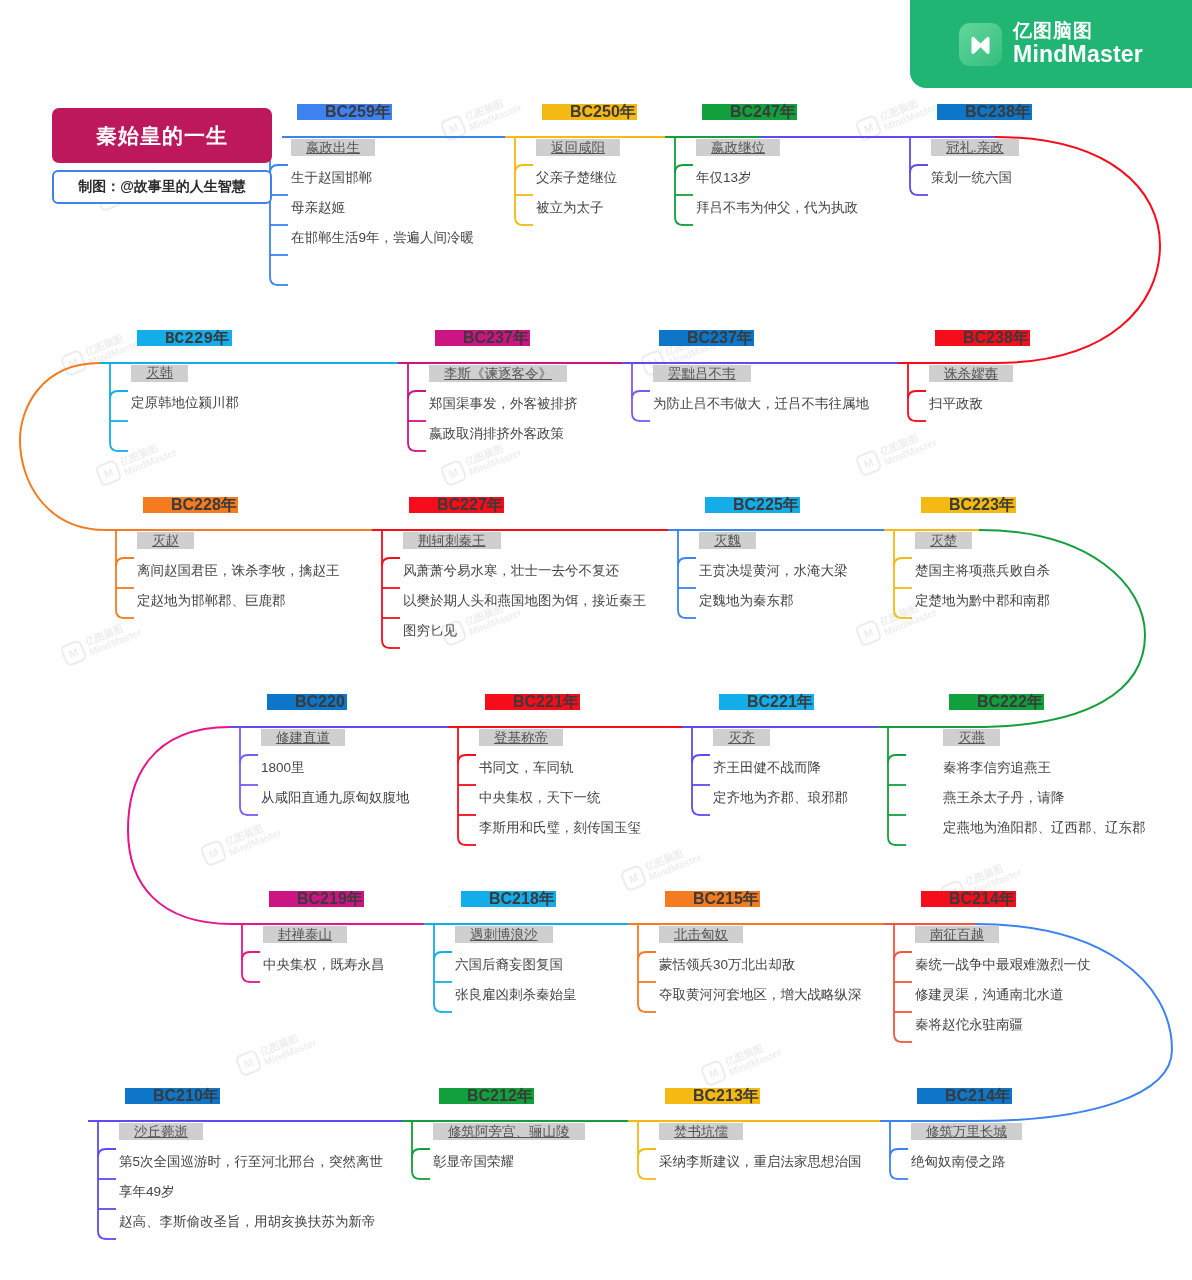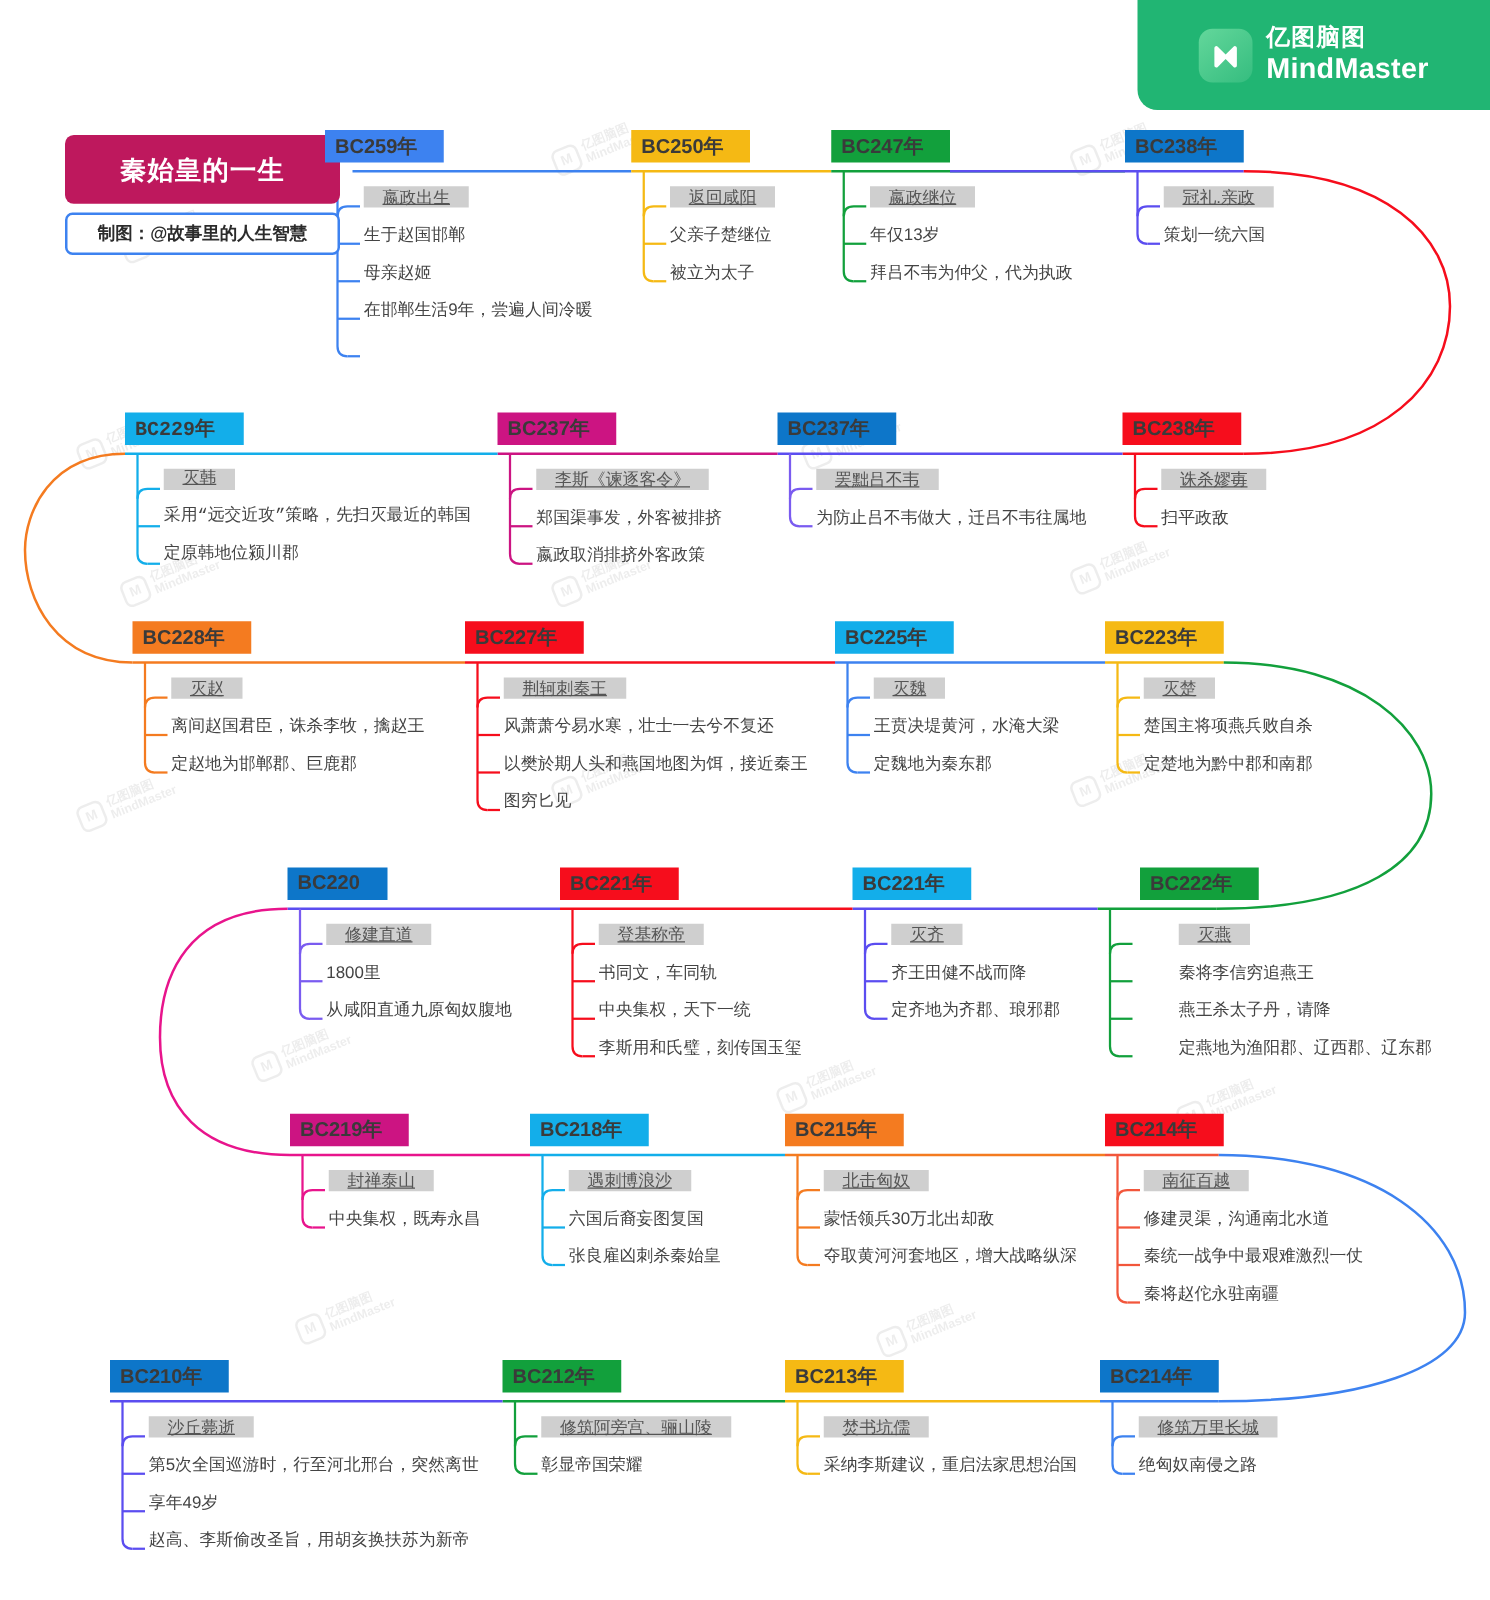--- a/index.html
+++ b/index.html
@@ -37,22 +37,22 @@
   }
   #root-sub{
     margin-top:7px; height:34px; border:2px solid #3d82f0; border-radius:6px;
     background:#fff; display:flex;align-items:center;justify-content:center;
     font-size:14px; font-weight:bold; color:#2b2b2b; white-space:nowrap;
   }
 
   
   .node{ position:absolute; z-index:20; }
   .node-head{
-    height:26px; display:flex; align-items:center; padding:0 8px;
-    font-size:16px; font-weight:bold; color:#3a3a3a; white-space:nowrap;
+    height:16px; display:flex; align-items:center; padding:0 28px;
+    font-size:16px; font-weight:bold; color:#3a3a3a; white-space:nowrap;margin-left:37px;
   }
   .node-items{ padding-top:13px; }
   .item{
     font-size:13.5px; color:#444; white-space:nowrap; line-height:30px;
     height:30px; padding-left:31px; position:relative;
   }
   .item.first{
     background-clip:padding-box;
   }
   .item.first .txt{
@@ -322,21 +322,20 @@
         <div class="node-head" style="background: rgb(13, 118, 201); width: 95px;">BC238年</div>
         <div class="node-items">
           <div class="item first"><span class="txt">冠礼.亲政</span></div>
           <div class="item"><span class="txt">策划一统六国</span></div>
         </div>
       </div>
       <div class="node" style="left: 100px; top: 330px; font-family: Liberation Mono, monospace;">
         <div class="node-head" style="background: rgb(19, 174, 234); width: 95px;">BC229年</div>
         <div class="node-items">
           <div class="item first"><span class="txt">灭韩</span></div>
-          <div class="item"><span class="txt">采用“远交近攻”策略，先扫灭最近的韩国</span></div>
           <div class="item"><span class="txt">定原韩地位颍川郡</span></div>
         </div>
       </div>
       <div class="node" style="left: 398px; top: 330px;">
         <div class="node-head" style="background: rgb(204, 20, 130); width: 95px;">BC237年</div>
         <div class="node-items">
           <div class="item first"><span class="txt">李斯《谏逐客令》</span></div>
           <div class="item"><span class="txt">郑国渠事发，外客被排挤</span></div>
           <div class="item"><span class="txt">嬴政取消排挤外客政策</span></div>
         </div>
@@ -442,22 +441,22 @@
         <div class="node-items">
           <div class="item first"><span class="txt">北击匈奴</span></div>
           <div class="item"><span class="txt">蒙恬领兵30万北出却敌</span></div>
           <div class="item"><span class="txt">夺取黄河河套地区，增大战略纵深</span></div>
         </div>
       </div>
       <div class="node" style="left: 884px; top: 891px;">
         <div class="node-head" style="background: rgb(246, 13, 28); width: 95px;">BC214年</div>
         <div class="node-items">
           <div class="item first"><span class="txt">南征百越</span></div>
+          <div class="item"><span class="txt">秦统一战争中最艰难激烈一仗</span></div>
           <div class="item"><span class="txt">修建灵渠，沟通南北水道</span></div>
-          <div class="item"><span class="txt">秦统一战争中最艰难激烈一仗</span></div>
           <div class="item"><span class="txt">秦将赵佗永驻南疆</span></div>
         </div>
       </div>
       <div class="node" style="left: 88px; top: 1088px;">
         <div class="node-head" style="background: rgb(13, 118, 201); width: 95px;">BC210年</div>
         <div class="node-items">
           <div class="item first"><span class="txt">沙丘薨逝</span></div>
           <div class="item"><span class="txt">第5次全国巡游时，行至河北邢台，突然离世</span></div>
           <div class="item"><span class="txt">享年49岁</span></div>
           <div class="item"><span class="txt">赵高、李斯偷改圣旨，用胡亥换扶苏为新帝</span></div>

